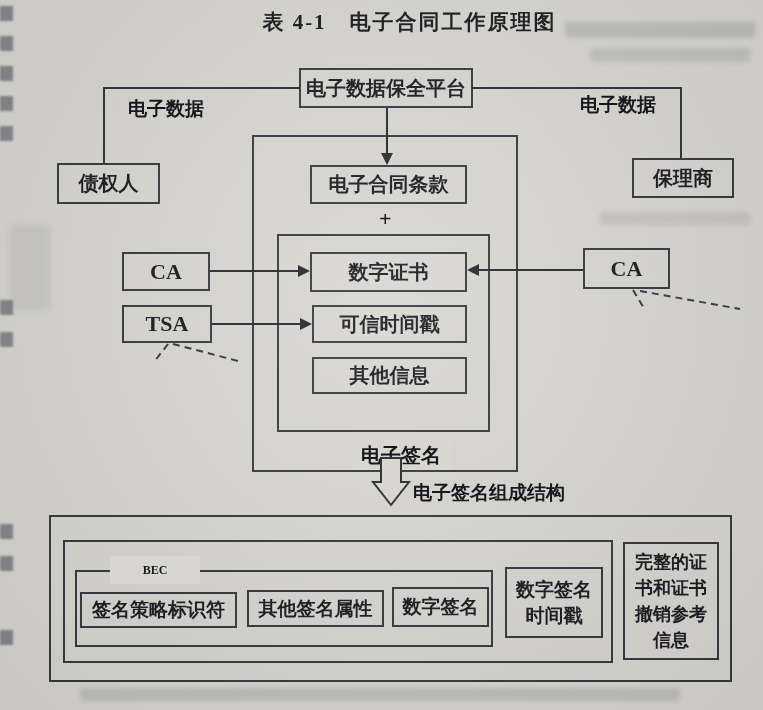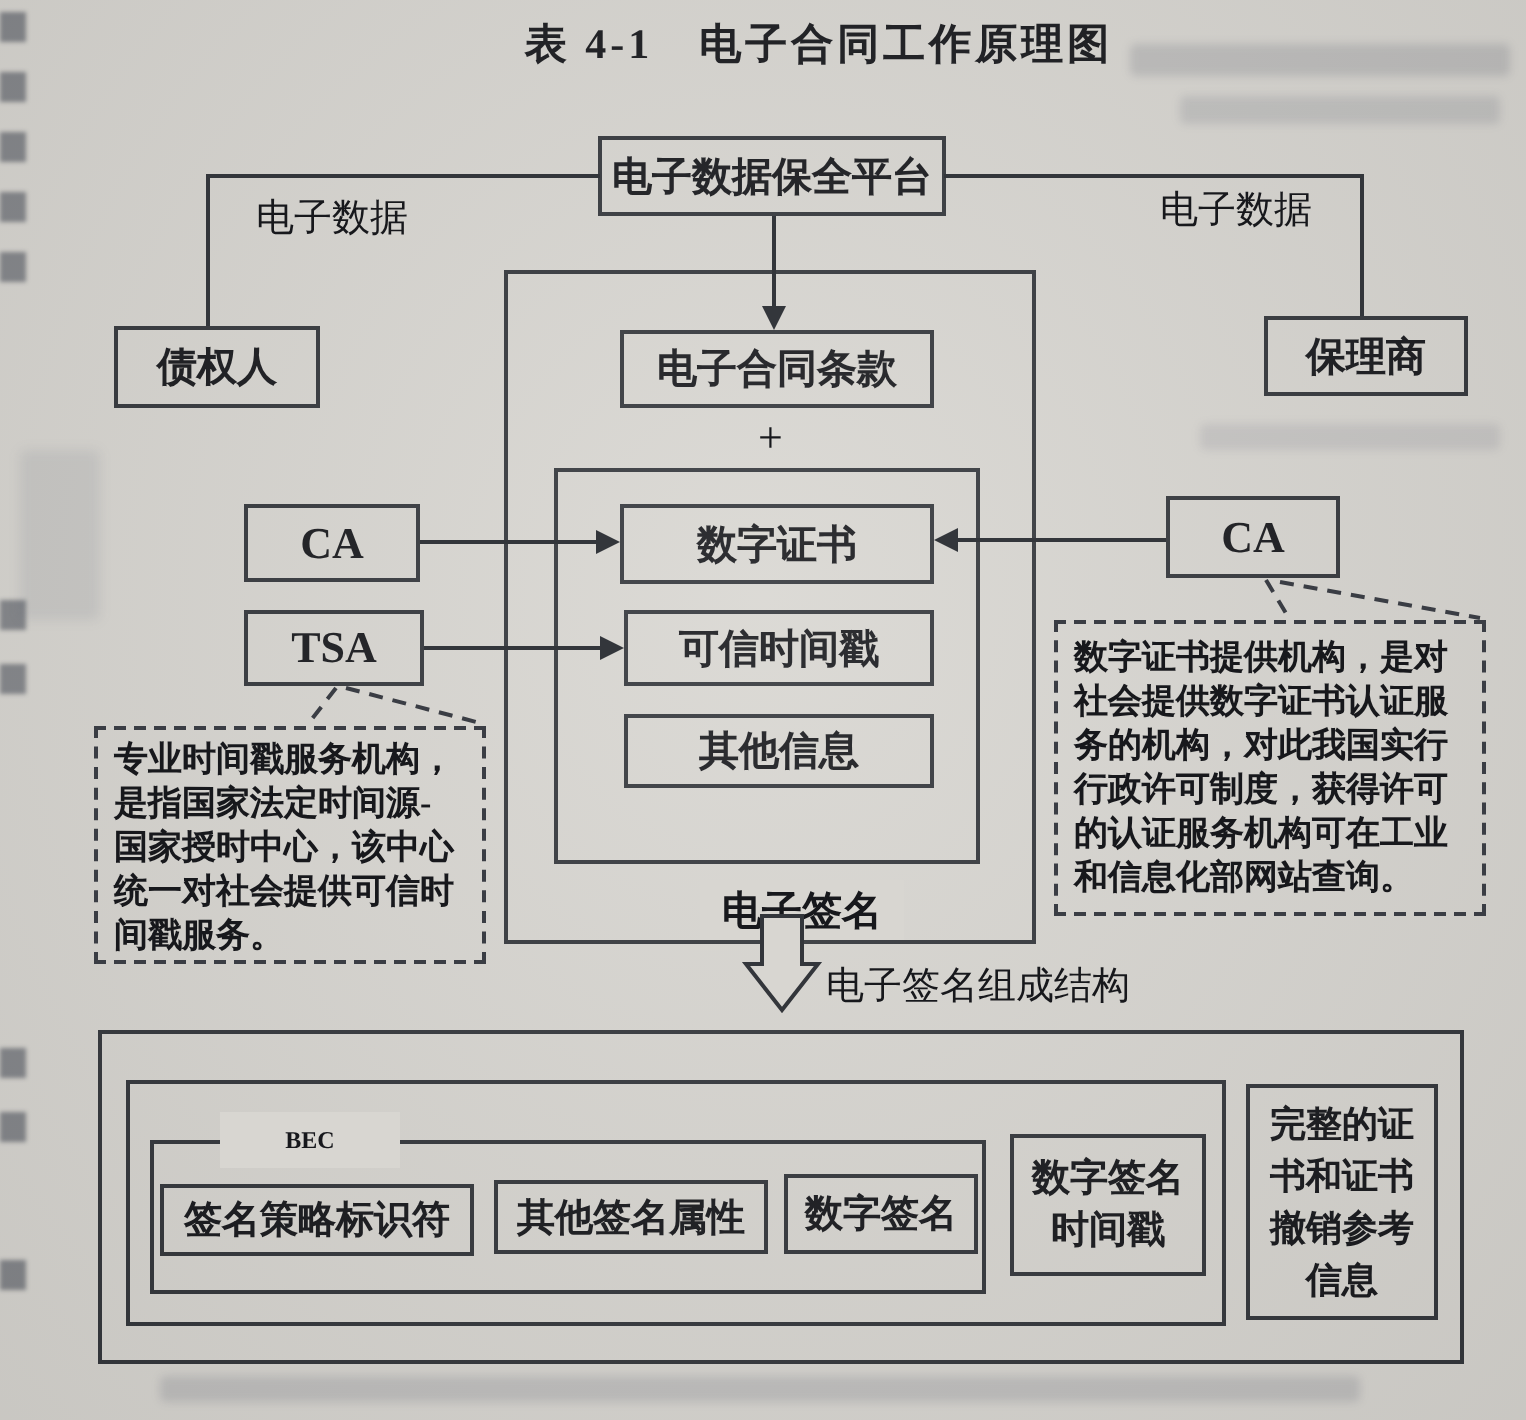--- a/index.html
+++ b/index.html
@@ -24,21 +24,21 @@
   }
   .bracket{
     position:absolute; border:2px solid #33363b; box-sizing:border-box;
   }
   .line-label{
     position:absolute; background:#d8d6d1; box-sizing:border-box;
     display:flex; align-items:center; justify-content:center;
     font-weight:bold; z-index:5;
   }
   .float-label{
-    position:absolute; font-weight:normal; z-index:5; white-space:nowrap;
+    position:absolute; font-weight:bold; z-index:5; white-space:nowrap;
   }
   .note{
     position:absolute; border:2px dashed #3a3d44; box-sizing:border-box;
     font-weight:bold; line-height:22px; z-index:4;
   }
   .prewrap{white-space:pre-line;}
   .overlay{position:absolute; left:0; top:0; z-index:6; pointer-events:none;}
   .smudge{position:absolute; pointer-events:none; border-radius:3px;}
   .edge-glyph{position:absolute; left:0; width:13px; height:15px;
     background:rgba(48,53,68,0.50); filter:blur(1px); pointer-events:none;}
@@ -80,31 +80,20 @@
   <div class="box" style="left:310px;top:165px;width:157px;height:39px;font-size:20px">电子合同条款</div>
   <div class="float-label" style="left:379px;top:206px;font-size:22px">+</div>
   <div class="box" style="left:310px;top:252px;width:157px;height:40px;font-size:20px">数字证书</div>
   <div class="box" style="left:312px;top:305px;width:155px;height:38px;font-size:20px">可信时间戳</div>
   <div class="box" style="left:312px;top:357px;width:155px;height:37px;font-size:20px">其他信息</div>
 
   <div class="box" style="left:122px;top:252px;width:88px;height:39px;font-size:22px">CA</div>
   <div class="box" style="left:122px;top:305px;width:90px;height:38px;font-size:22px">TSA</div>
   <div class="box" style="left:583px;top:248px;width:87px;height:41px;font-size:22px">CA</div>
 
-  <div class="note prewrap" style="left:47px;top:363px;width:196px;height:119px;padding:4px 8px;font-size:17px">专业时间戳服务机构，
-是指国家法定时间源-
-国家授时中心，该中心
-统一对社会提供可信时
-间戳服务。</div>
-  <div class="note prewrap" style="left:527px;top:310px;width:216px;height:148px;padding:6px 8px;font-size:17px">数字证书提供机构，是对
-社会提供数字证书认证服
-务的机构，对此我国实行
-行政许可制度，获得许可
-的认证服务机构可在工业
-和信息化部网站查询。</div>
 
   <div class="float-label" style="left:413px;top:480px;font-size:19px">电子签名组成结构</div>
 
   <div class="box" style="left:49px;top:515px;width:683px;height:167px"></div>
   <div class="box" style="left:63px;top:540px;width:550px;height:123px"></div>
   <div class="box" style="left:75px;top:570px;width:418px;height:77px"></div>
   <div class="line-label" style="left:110px;top:556px;width:90px;height:28px;font-size:12px">BEC</div>
 
   <div class="box" style="left:80px;top:592px;width:157px;height:36px;font-size:19px">签名策略标识符</div>
   <div class="box" style="left:247px;top:590px;width:137px;height:37px;font-size:19px">其他签名属性</div>

